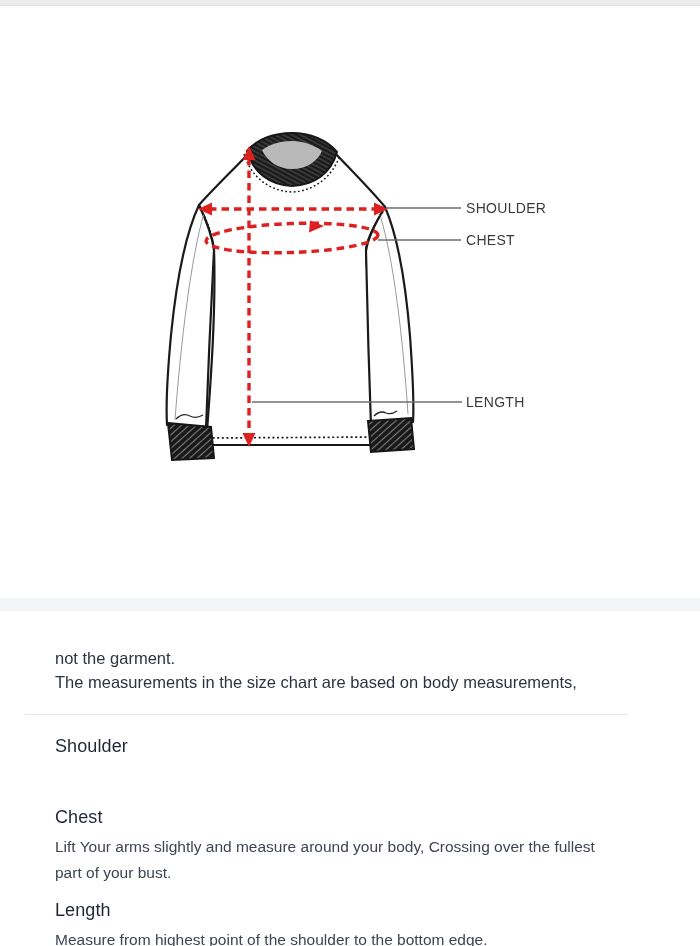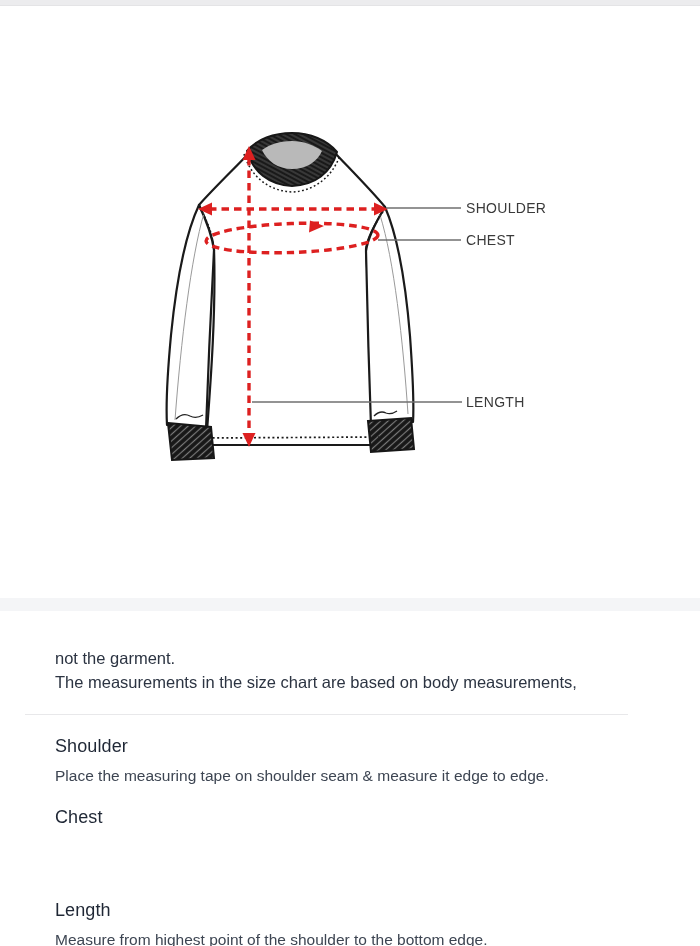--- a/index.html
+++ b/index.html
@@ -124,23 +124,23 @@
 
 <div class="note">
   <div> not the garment.</div>
   <div>The measurements in the size chart are based on body measurements,</div>
 </div>
 
 <div class="thin-divider"></div>
 
 <div class="section section-shoulder">
   <h3>Shoulder</h3>
-  <p>Place the measuring tape on shoulder seam &amp; measure it edge to edge.</p>
 </div>
 
 <div class="section section-chest">
   <h3>Chest</h3>
+  <p>Lift Your arms slightly and measure around your body, Crossing over the fullest part of your bust.</p>
 </div>
 
 <div class="section section-length">
   <h3>Length</h3>
   <p>Measure from highest point of the shoulder to the bottom edge.</p>
 </div>
 
 </body></html>

